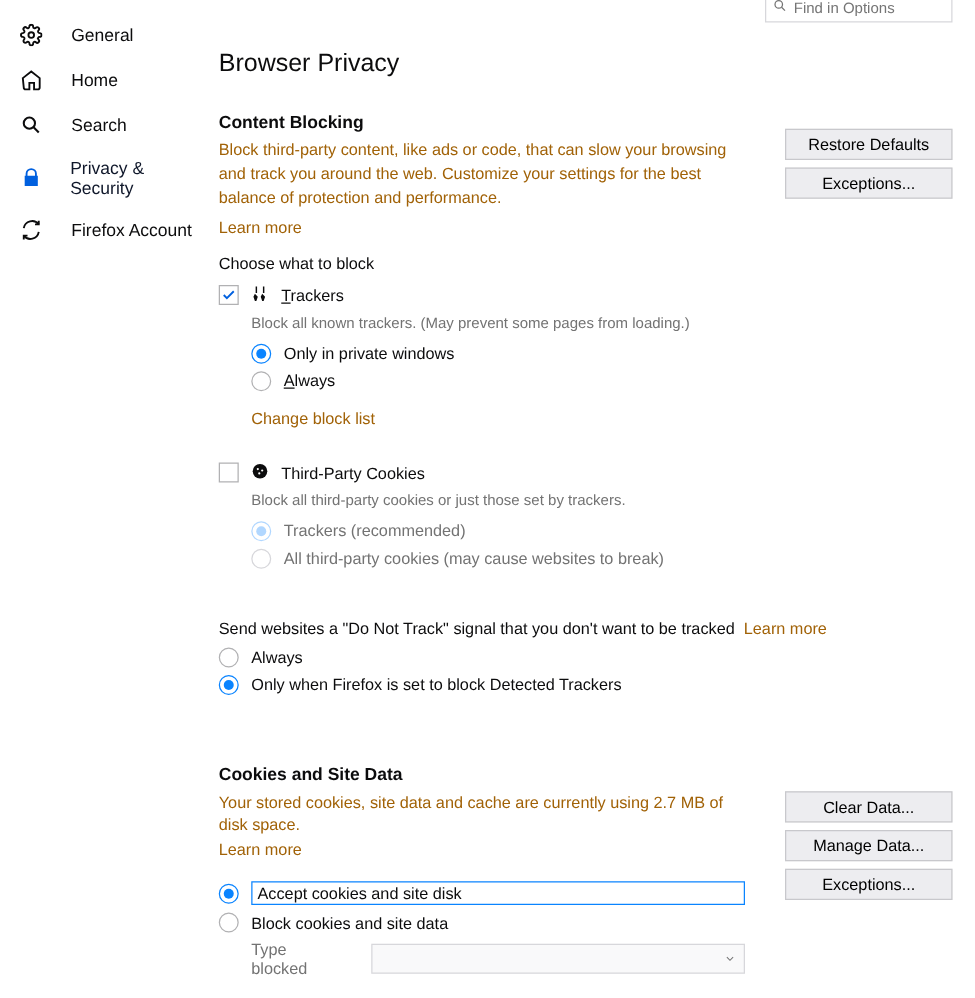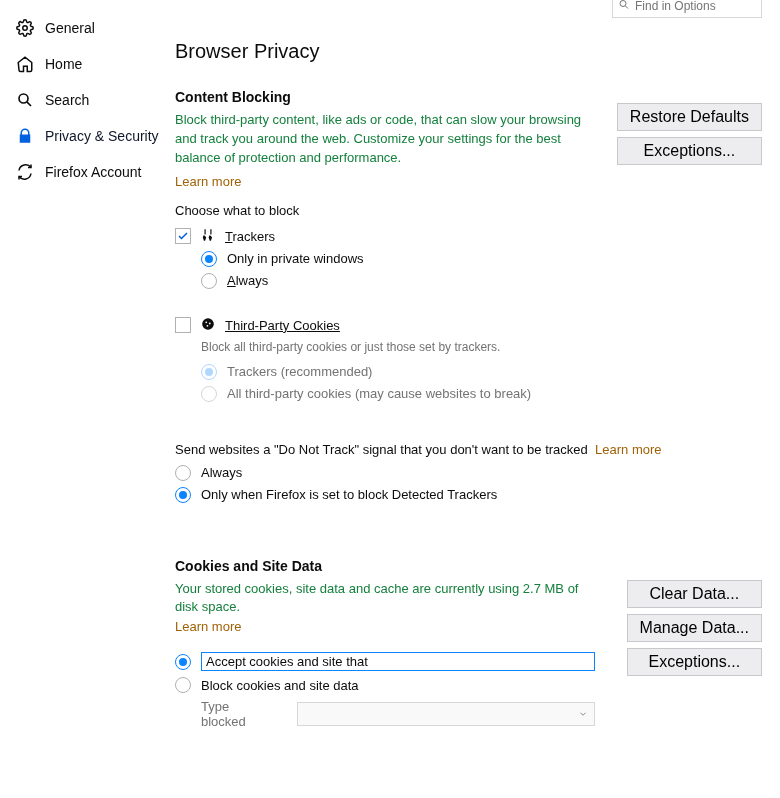--- a/index.html
+++ b/index.html
@@ -16,20 +16,21 @@
     width: 175px;
     padding: 10px 0 0 5px;
   }
   .sidebar-item {
     display: flex;
     align-items: center;
     padding: 8px 10px;
     cursor: pointer;
     font-size: 14px;
     color: #0c0c0d;
+    gap: 12px;
   }
   .sidebar-item.selected { color: #0f172a; }
   .sidebar-icon {
     width: 20px; height: 20px;
     display: inline-flex; align-items: center; justify-content: center;
     margin-right: 10px;
   }
   .main {
     flex: 1;
     padding: 0 18px 20px 0;
@@ -57,28 +58,28 @@
     margin: 40px 0 18px 0;
     color: #0c0c0d;
   }
   h2.section-title {
     font-size: 14px; font-weight: 600;
     margin: 8px 0 6px 0;
   }
   .flex-row { display: flex; align-items: flex-start; gap: 16px; }
   .desc-col { flex: 1; padding-right: 16px; }
   .btn-col { display: flex; flex-direction: column; gap: 6px; min-width: 134px; }
-  .desc-text { font-size: 13px; color: #15803d; line-height: 1.45; margin: 0 0 6px 0; }
+  .desc-text { font-size: 13px; color: #a16207; line-height: 1.45; margin: 0 0 6px 0; }
   .link { color: #a16207; cursor: pointer; font-size: 13px; }
   .subhead { margin: 14px 0 10px 0; font-size: 13px; }
   .btn {
     background: #ededf0;
     border: 1px solid #c8c8cc;
     padding: 4px 12px;
-    font-size: 16px;
+    font-size: 13px;
     cursor: pointer;
     min-width: 130px;
     text-align: center;
   }
   .checkbox {
     width: 16px; height: 16px;
     border: 1px solid #b1b1b3;
     display: inline-flex; align-items: center; justify-content: center;
     background: #fff;
     vertical-align: middle;
@@ -206,31 +207,35 @@
             <polyline points="4 12 9 17 20 6"></polyline>
           </svg>
       </span>
       <span>
         <svg width="14" height="14" viewBox="0 0 24 24" fill="#0c0c0d">
             <path d="M6 2h2v9H6zM5 12l4 4-2 6H5l-2-6zM16 2h2v9h-2zM15 12l4 4-2 6h-2l-2-6z"></path>
           </svg>
       </span>
       <span class="opt-label underline-first">Trackers</span>
     </div>
+    <div class="opt-sub">Block all known trackers. (May prevent some pages from loading.)</div>
 
     <div class="opt-row indent-1">
       <span class="radio selected"></span>
       <span class="opt-label">Only in private windows</span>
     </div>
     <div class="opt-row indent-1">
       <span class="radio"></span>
       <span class="opt-label underline-first">Always</span>
     </div>
-
-    <div class="opt-row" style="margin-top:28px;text-decoration:underline;">
+    <div class="indent-1" style="margin-top:14px;">
+      <span class="link">Change block list</span>
+    </div>
+
+    <div class="opt-row" style="margin-top:28px;">
       <span class="checkbox"></span>
       <span>
         <svg width="14" height="14" viewBox="0 0 24 24" fill="#0c0c0d">
             <circle cx="12" cy="12" r="10"></circle>
             <circle cx="9" cy="9" r="1.5" fill="#fff"></circle>
             <circle cx="15" cy="11" r="1.5" fill="#fff"></circle>
             <circle cx="11" cy="15" r="1.5" fill="#fff"></circle>
           </svg>
       </span>
       <span class="opt-label">Third-Party Cookies</span>
@@ -261,21 +266,21 @@
 
     <h2 class="section-title" style="margin-top:55px;">Cookies and Site Data</h2>
     <div class="flex-row">
       <div class="desc-col">
         <p class="desc-text" style="margin-bottom:2px;">Your stored cookies, site data and cache are currently using 2.7 MB of disk space.</p>
         <span class="link">Learn more</span>
 
         <div class="opt-row" style="margin-top:18px;">
           <span class="radio selected"></span>
           <span class="focus-box" style="flex:1;">
-            <span class="opt-label">Accept cookies and site that</span>
+            <span class="opt-label">Accept cookies and site disk</span>
           </span>
         </div>
         <div class="opt-row">
           <span class="radio"></span>
           <span class="opt-label">Block cookies and site data</span>
         </div>
         <div class="opt-row indent-1" style="margin-top:3px;">
           <span class="opt-label muted" style="margin-right:10px;">Type blocked</span>
           <span class="select">
             <span>

